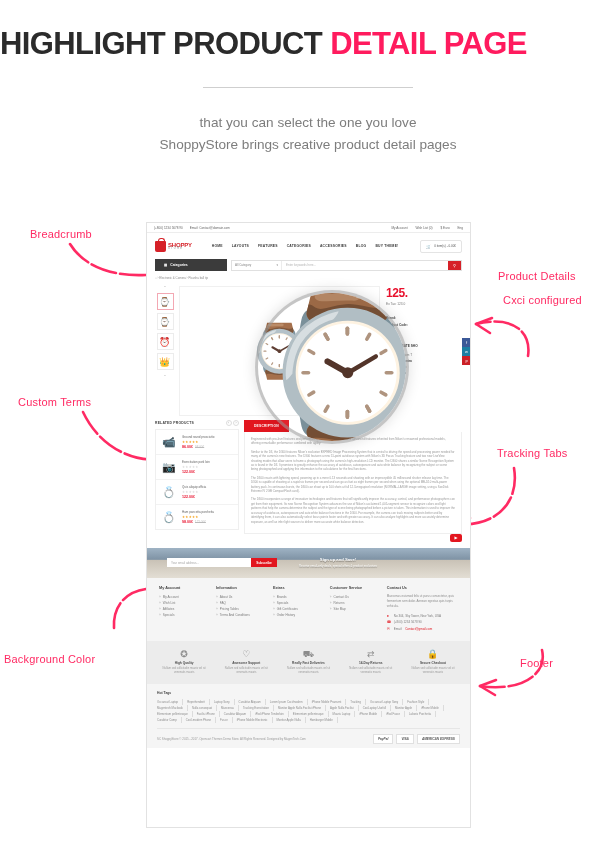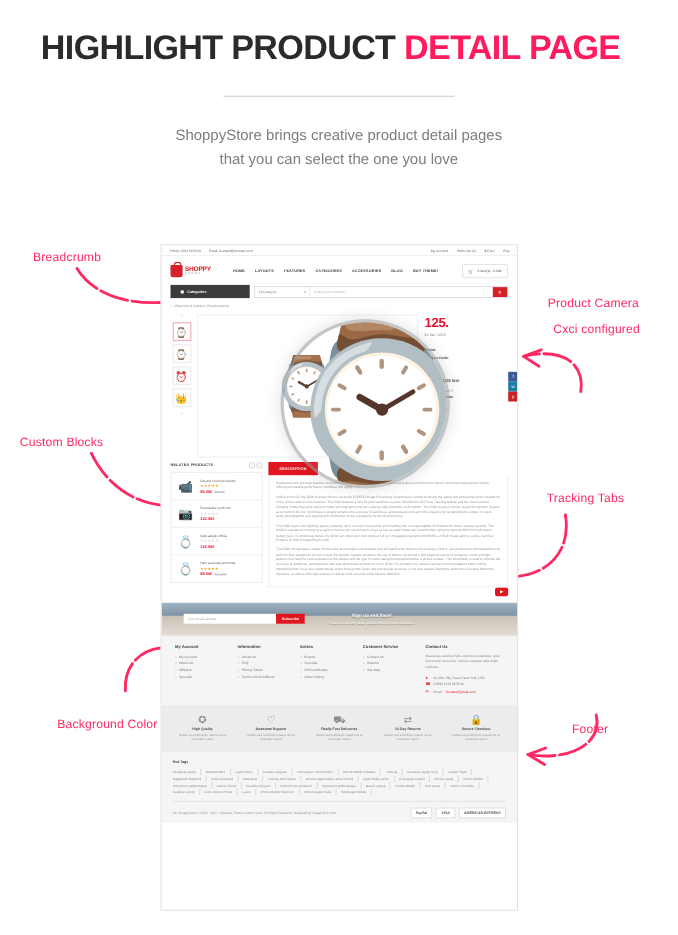--- a/index.html
+++ b/index.html
@@ -12,21 +12,21 @@
   .page {
     position: relative;
     width: 616px; height: 850px;
     background: #fff;
     overflow: hidden;
   }
 
   
   .headline {
     position: absolute; top: 26px; left: 0; width: 564px;
-    text-align: right;
+    text-align: left;
     font-size: 31px; font-weight: bold; letter-spacing: -0.6px;
     white-space: nowrap;
   }
   .headline .dark { color: #2b2b2b; }
   .headline .accent { color: #ff1b5e; }
 
   .rule {
     position: absolute; top: 87px; left: 50%;
     transform: translateX(-50%);
     width: 210px; height: 1px; background: #cfcfcf;
@@ -41,21 +41,21 @@
   
   .anno {
     position: absolute;
     color: #ff2a63;
     font-size: 11px;
     white-space: nowrap;
     letter-spacing: 0.2px;
   }
   .anno-breadcrumb { top: 228px; left: 30px; }
   .anno-custom     { top: 396px; left: 18px; }
-  .anno-bg         { top: 653px; left: 4px; margin-left: 48px; }
+  .anno-bg         { top: 653px; left: 4px; }
   .anno-details    { top: 270px; left: 498px; }
   .anno-configured { top: 294px; left: 503px; }
   .anno-tabs       { top: 447px; left: 497px; }
   .anno-footer     { top: 617px; left: 520px; margin-top: 40px; }
 
   .arrow { position: absolute; pointer-events: none; }
 
   
   .mock {
     position: absolute;
@@ -234,28 +234,28 @@
 </head>
 <body>
 
 <div class="page">
 
   <div class="headline">
     <span class="dark">HIGHLIGHT PRODUCT </span><span class="accent">DETAIL PAGE</span>
   </div>
   <div class="rule"></div>
   <div class="subtitle">
+    <div>that you can select the one you love</div>
     <div>ShoppyStore brings creative product detail pages</div>
-    <div>that you can select the one you love</div>
   </div>
 
   <div class="anno anno-breadcrumb">Breadcrumb</div>
-  <div class="anno anno-custom">Custom Blocks</div>
+  <div class="anno anno-custom">Custom Terms</div>
   <div class="anno anno-bg">Background Color</div>
-  <div class="anno anno-details">Product Camera</div>
+  <div class="anno anno-details">Product Details</div>
   <div class="anno anno-configured">Cxci configured</div>
   <div class="anno anno-tabs">Tracking Tabs</div>
   <div class="anno anno-footer">Footer</div>
 
   <svg class="arrow" style="left:60px;top:240px;" width="115" height="52" viewBox="0 0 115 52">
     <path d="M10 4 C 26 30, 62 40, 104 33" stroke="#ff2a63" stroke-width="2.6" fill="none" stroke-dasharray="26 4" stroke-linecap="round"></path>
     <path d="M104 33 L 88 28 M104 33 L 92 44" stroke="#ff2a63" stroke-width="2.6" fill="none" stroke-linecap="round"></path>
   </svg>
   <svg class="arrow" style="left:75px;top:410px;" width="110" height="66" viewBox="0 0 110 66">
     <path d="M8 2 C 24 36, 58 56, 98 48" stroke="#ff2a63" stroke-width="2.6" fill="none" stroke-dasharray="26 4" stroke-linecap="round"></path>

